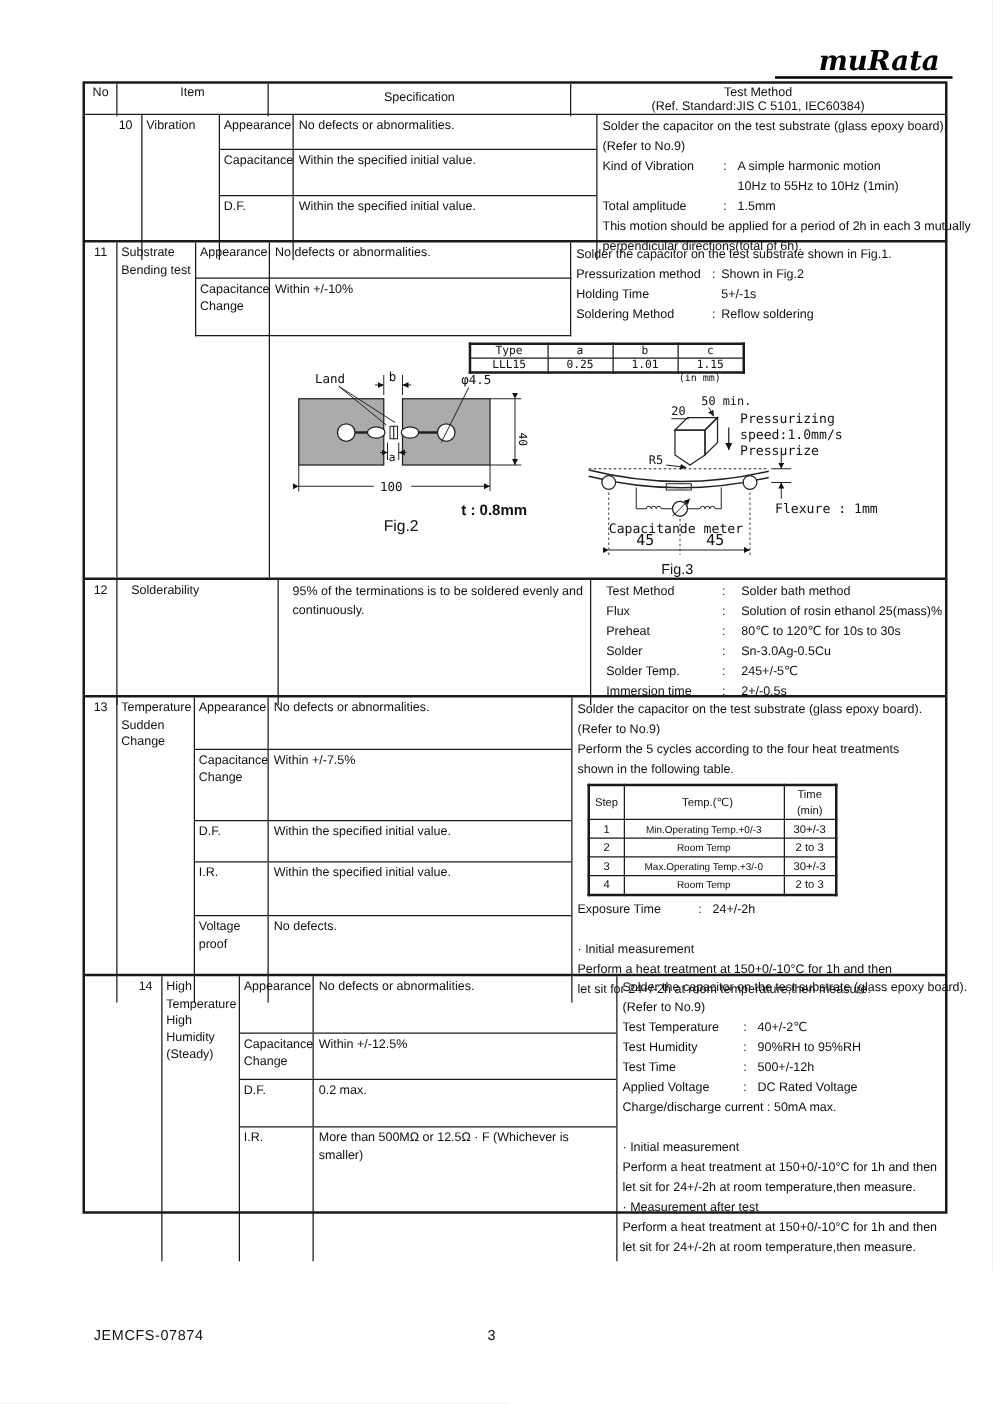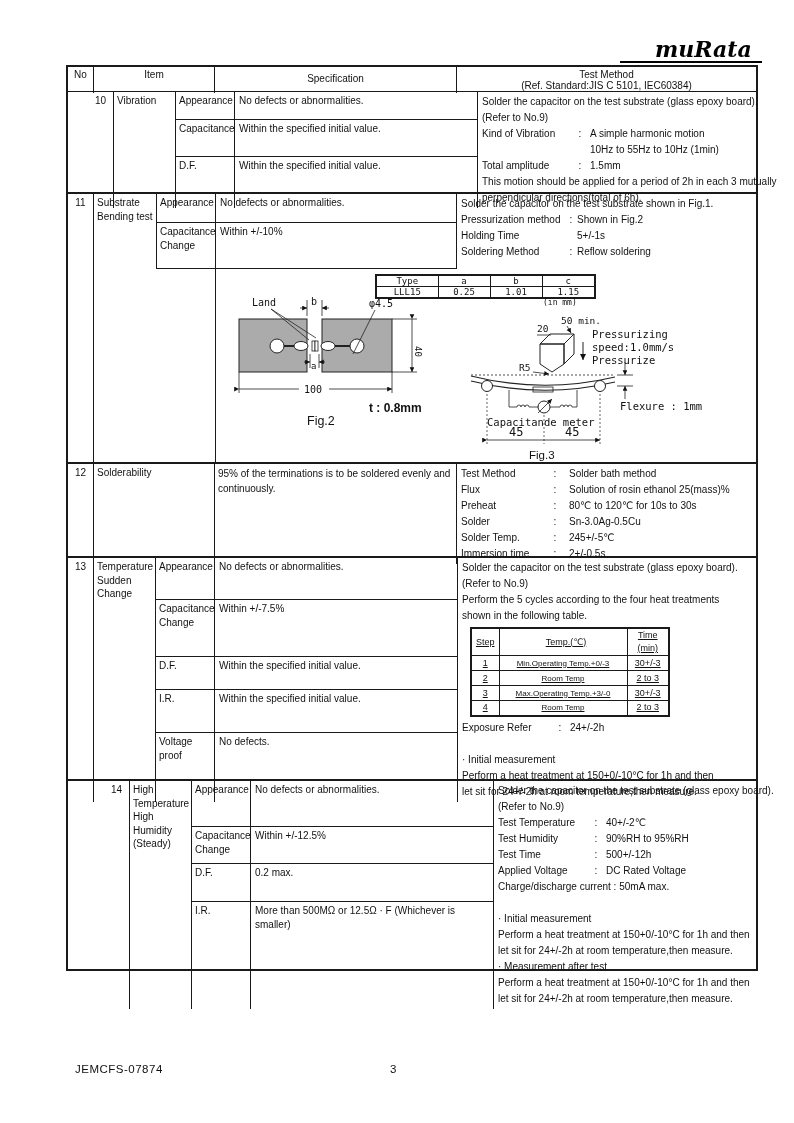--- a/index.html
+++ b/index.html
@@ -45,21 +45,21 @@
            border-left:1px solid #1a1a1a;border-bottom:1px solid #1a1a1a;display:grid;
            grid-template-columns:59px 1fr;box-sizing:border-box;}
   .r11-tm{position:absolute;left:367px;top:2px;width:300px;}
   
   table.mini{border-collapse:collapse;background:#fff;}
   table.mini td,table.mini th{border:1px solid #1a1a1a;text-align:center;font-weight:normal;padding:0 2px;box-sizing:border-box;}
   .type-table{position:absolute;left:281px;top:80px;border:2px solid #1a1a1a;
               font-family:"DejaVu Sans Mono",monospace;font-size:9px;}
   .type-table td,.type-table th{height:11px;}
   .inmm{position:absolute;left:449px;top:104px;font-family:"DejaVu Sans Mono",monospace;font-size:8px;}
-  .step-table{border:2px solid #1a1a1a;margin:3px 0 3px 8px;font-size:9px;text-decoration:underline;}
+  .step-table{border:2px solid #1a1a1a;margin:3px 0 3px 8px;font-size:9px;}
   .step-table .tmp{font-size:8px;}
   .step-table td{height:15px;}
   .step-table .hdr td{height:12px;}
   .fig2-svg{position:absolute;left:135px;top:100px;}
   .fig3-svg{position:absolute;left:363px;top:120px;}
   .figtxt{font-family:"DejaVu Sans Mono",monospace;fill:#111;}
   
   .footer-doc{position:absolute;left:75px;top:1063px;font-size:11.5px;letter-spacing:0.5px;}
   .footer-page{position:absolute;left:390px;top:1063px;font-size:11.5px;}
 </style>
@@ -287,21 +287,21 @@
           <line x1="30" y1="126" x2="87" y2="126" stroke="#222" stroke-width="0.8" marker-start="url(#ah3)"></line>
           <line x1="87" y1="126" x2="143" y2="126" stroke="#222" stroke-width="0.8" marker-end="url(#ah3)"></line>
           <text class="figtxt" x="52" y="122" font-size="12">45</text>
           <text class="figtxt" x="108" y="122" font-size="12">45</text>
 
           <text x="72" y="145" font-size="11.5" font-family="Liberation Sans, sans-serif" fill="#111">Fig.3</text>
         </svg>
       </div>
     </div>
 
-    <div class="trow g4" style="height:94px;">
+    <div class="trow g4" style="height:94px;gap:8px;">
       <div class="cell c-no">12</div>
       <div class="cell c-item">Solderability</div>
       <div class="cell" style="border-right:1px solid #1a1a1a;line-height:15px;">
         <div>95% of the terminations is to be soldered evenly and</div>
         <div>continuously.</div>
       </div>
       <div class="cell" style="padding:2px 0 2px 4px;">
         <div class="kv kv12">
           <span class="k">Test Method</span>
           <span class="cc">:</span>
@@ -394,21 +394,21 @@
             <td>30+/-3</td>
           </tr>
           <tr>
             <td>4</td>
             <td class="tmp">Room Temp</td>
             <td>2 to 3</td>
           </tr>
         </tbody>
           </table>
         <div class="kv">
-          <span class="k">Exposure Refer</span>
+          <span class="k">Exposure Time</span>
           <span class="cc">:</span>
           <span class="v">24+/-2h</span>
         </div>
         <div class="tline"></div>
         <div class="tline">· Initial measurement</div>
         <div class="tline">Perform a heat treatment at 150+0/-10°C for 1h and then</div>
         <div class="tline">let sit for 24+/-2h at room temperature,then measure.</div>
       </div>
     </div>
 

